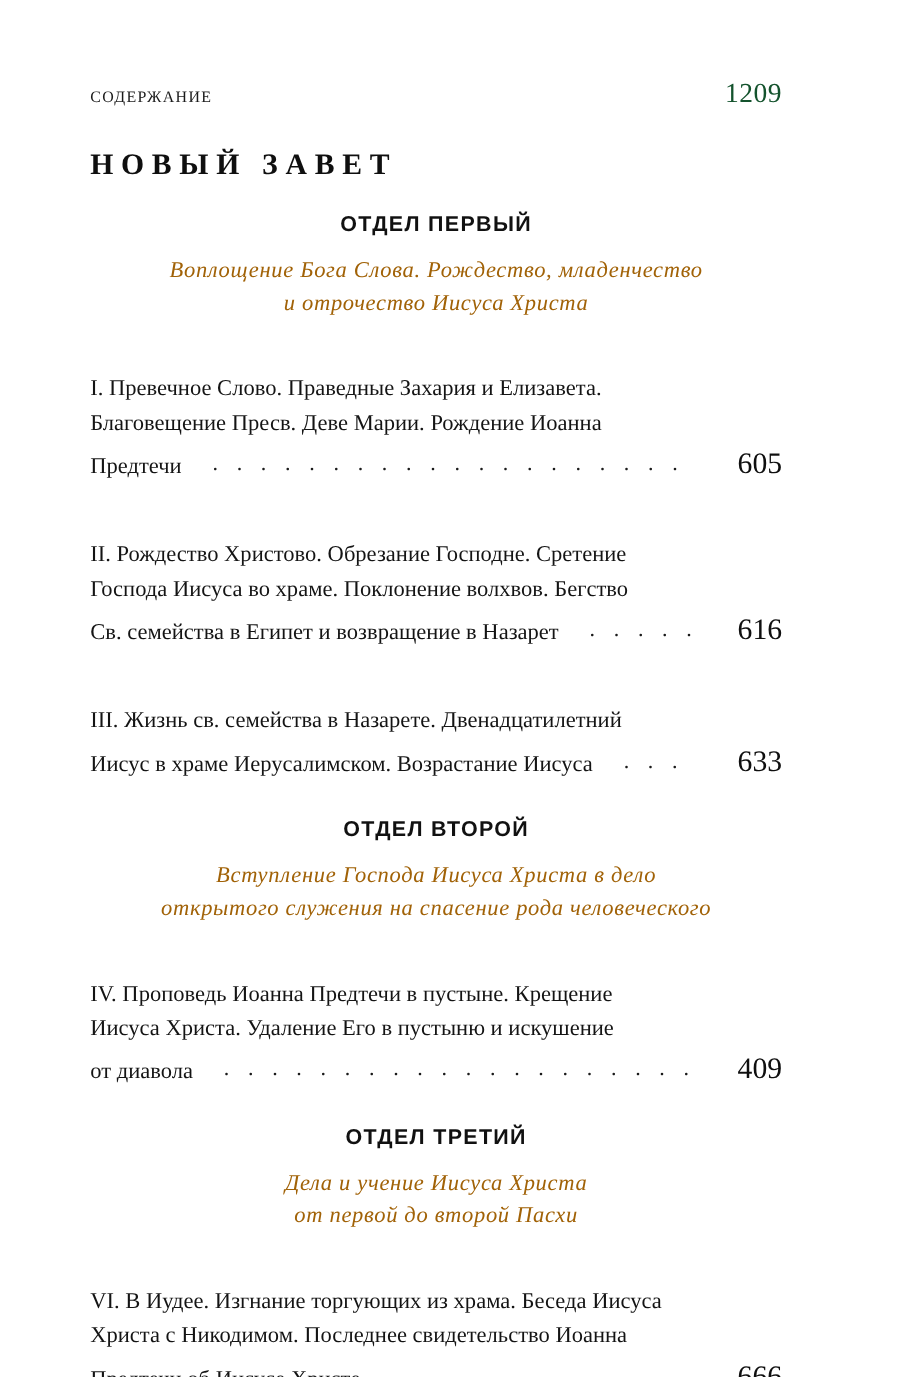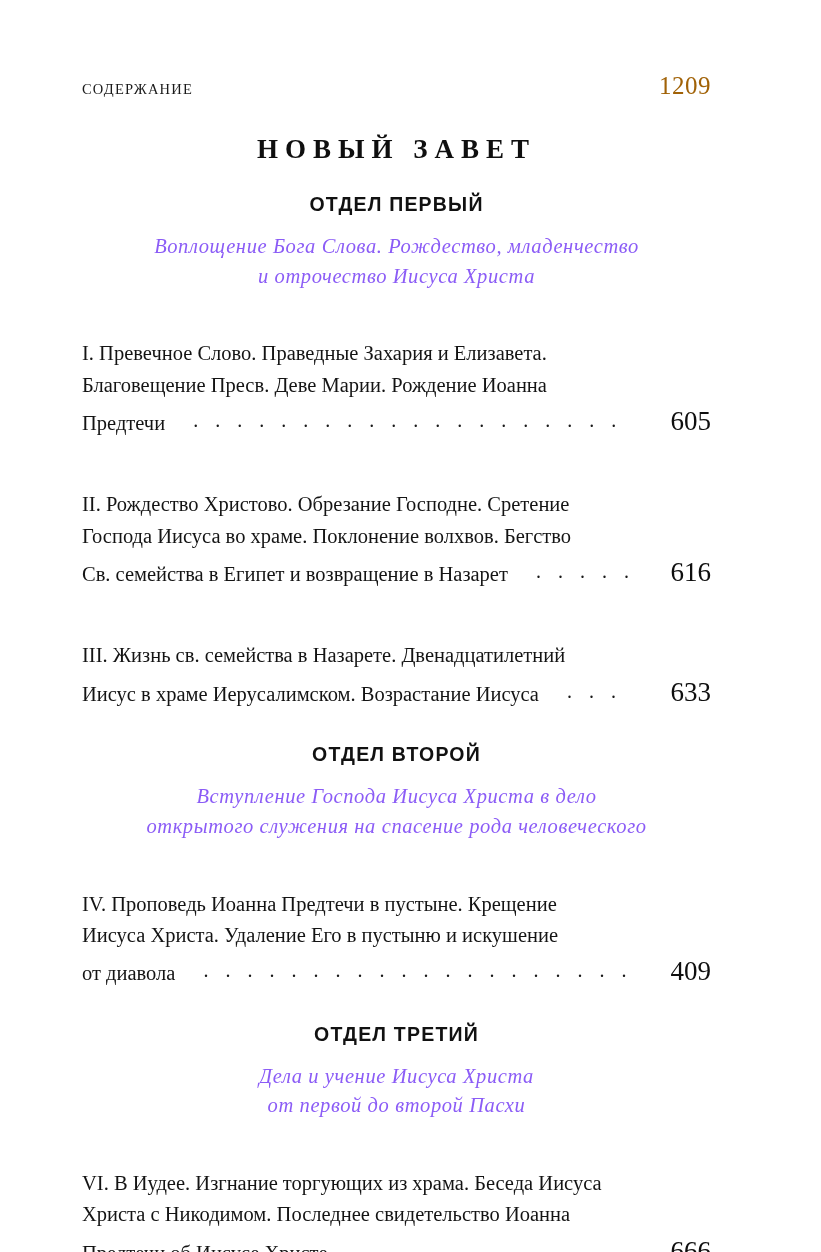--- a/index.html
+++ b/index.html
@@ -31,27 +31,27 @@
     margin-bottom: 34px;
   }
   .running-head .rh-left {
     font-size: 14.5px;
     letter-spacing: 1.2px;
     text-transform: uppercase;
     color: #1a1a1a;
   }
   .running-head .rh-right {
     font-size: 25px;
-    color: #a16207;
+    color: #14532d;
     letter-spacing: 0.5px;
   }
 
   
   .doc-title {
-    text-align: center;
+    text-align: left;
     font-size: 27px;
     font-weight: bold;
     letter-spacing: 7px;
     margin: 14px 0 28px 0;
     color: #0f0f0f;
   }
 
   
   .section-head {
     text-align: center;
@@ -61,21 +61,21 @@
     letter-spacing: 1.2px;
     color: #111;
     margin: 0 0 16px 0;
   }
   .section-sub {
     text-align: center;
     font-style: italic;
     font-size: 20.5px;
     line-height: 1.45;
     letter-spacing: 0.6px;
-    color: #8b5cf6;
+    color: #a16207;
     margin: 0 auto 22px auto;
     max-width: 600px;
   }
   .section-sub .line {
     display: block;
     white-space: nowrap;
   }
 
   .section-block { margin-bottom: 8px; }
   .section-block.sec2 { margin-top: 30px; }

